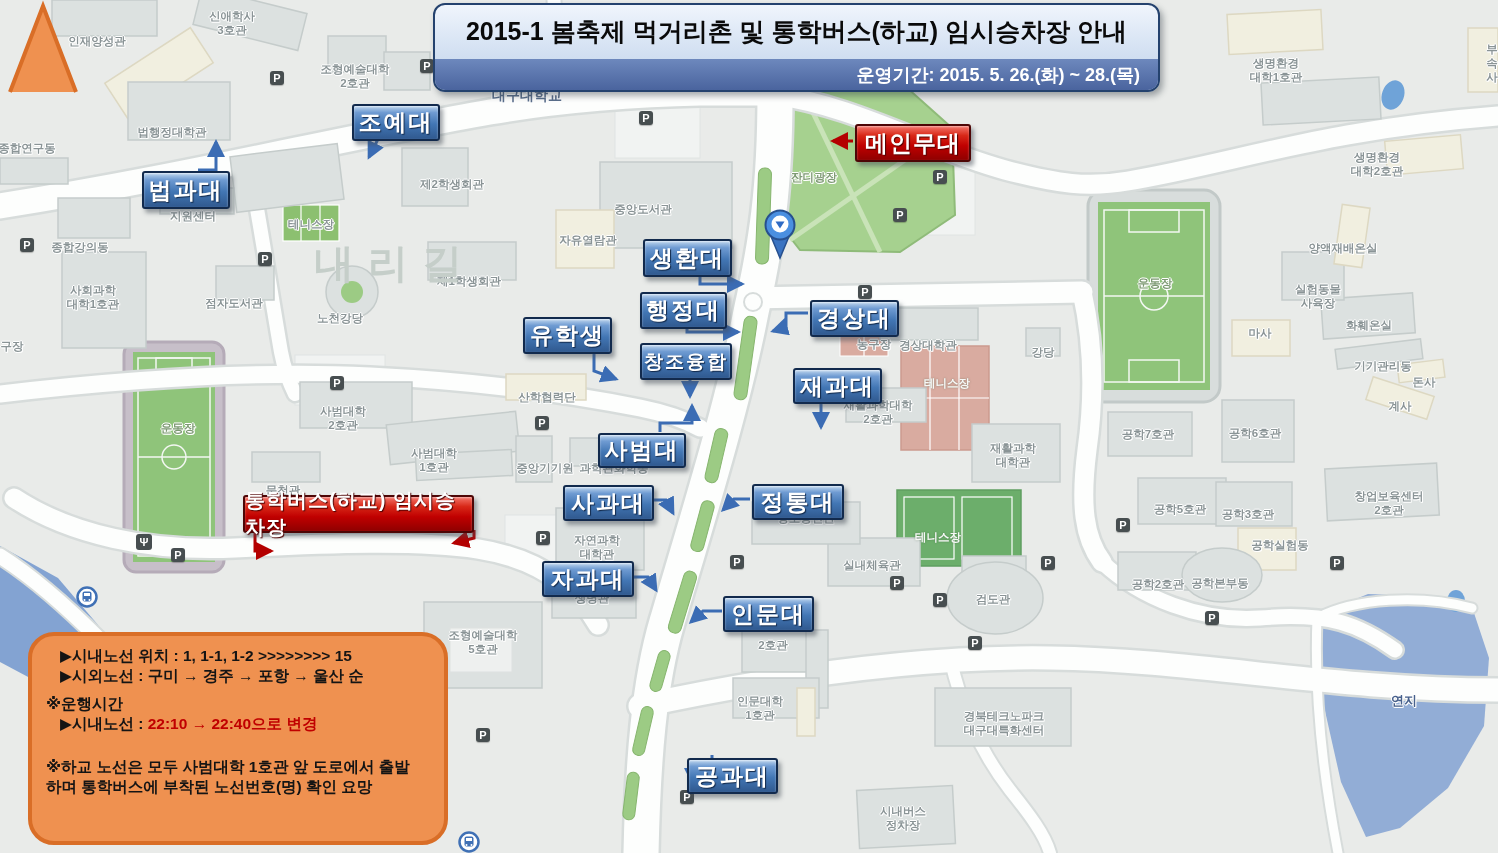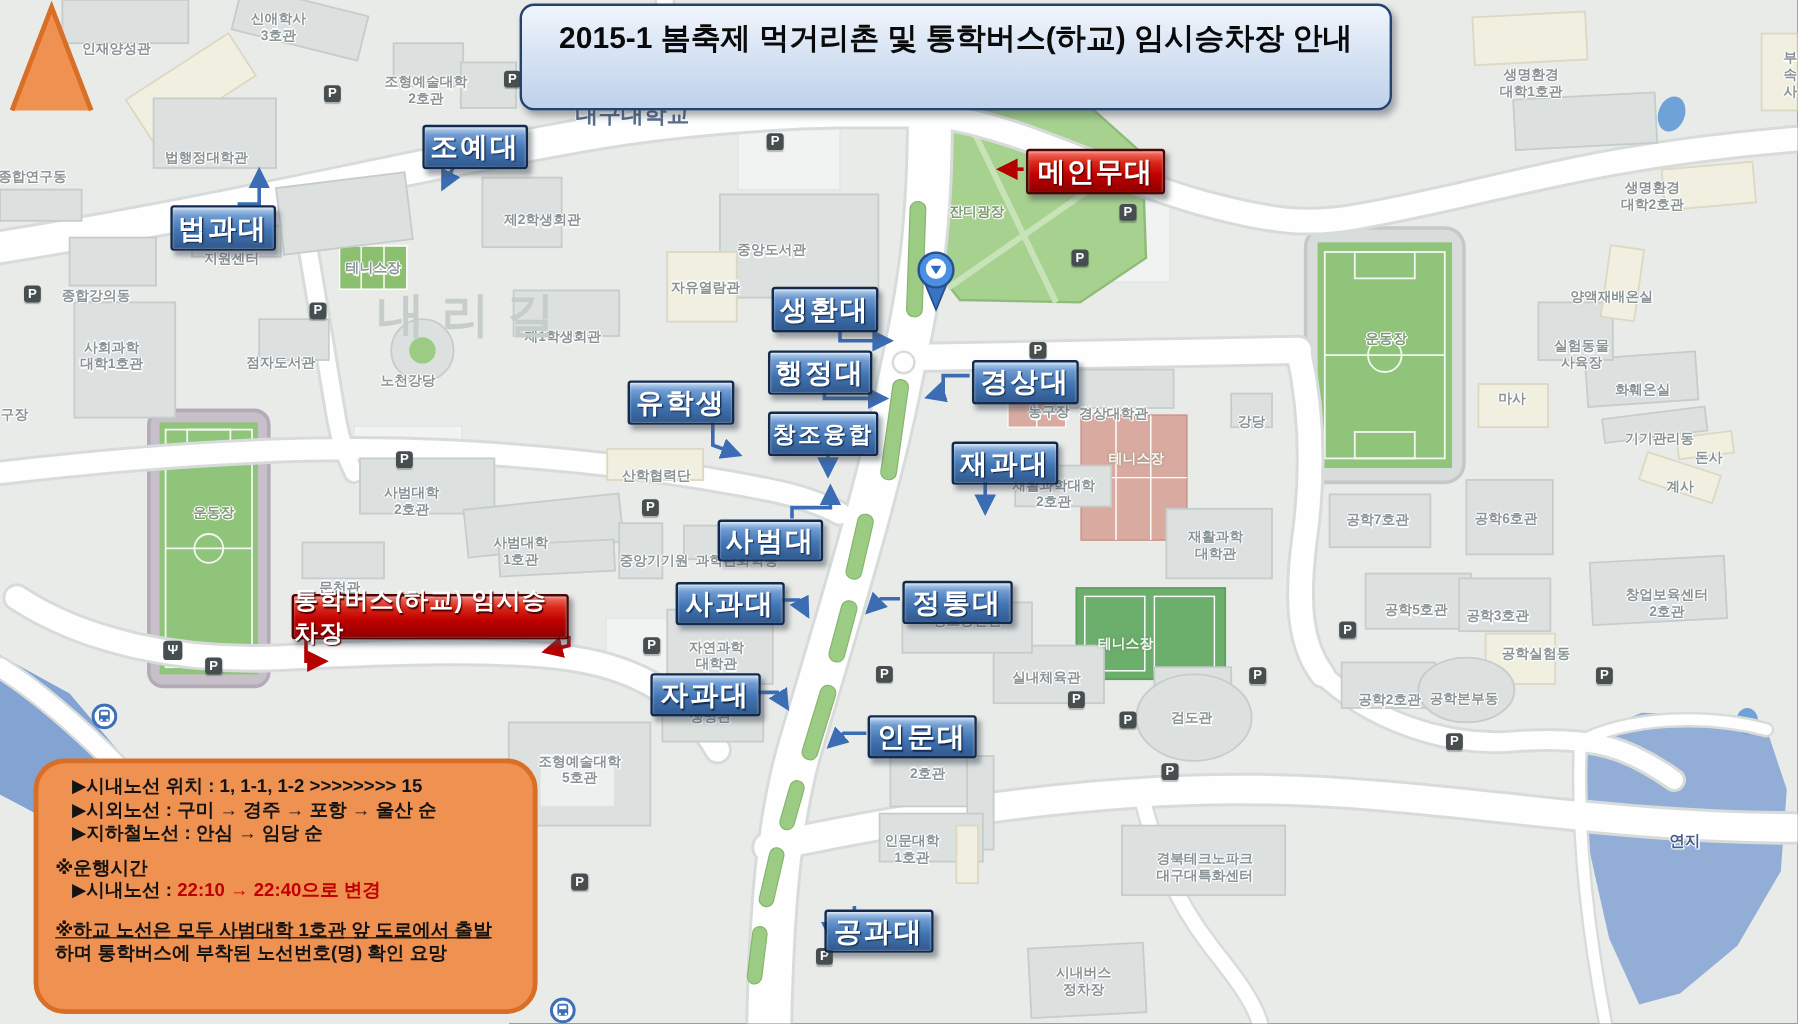--- a/index.html
+++ b/index.html
@@ -245,21 +245,21 @@
   </svg>
 
   <div class="layer" id="map-labels">
       <div class="mlabel" style="left: 97px; top: 41px;">인재양성관</div>
       <div class="mlabel" style="left: 232px; top: 23px;">신애학사
 3호관</div>
       <div class="mlabel" style="left: 355px; top: 76px;">조형예술대학
 2호관</div>
       <div class="mlabel" style="left: 172px; top: 132px;">법행정대학관</div>
       <div class="mlabel" style="left: 27px; top: 148px;">종합연구동</div>
-      <div class="mlabel" style="left: 527px; top: 96px; color: rgb(90, 111, 140); font-size: 19px;">대구대학교</div>
+      <div class="mlabel" style="left: 527px; top: 96px; color: rgb(90, 111, 140); font-size: 14px;">대구대학교</div>
       <div class="mlabel" style="left: 193px; top: 216px;">지원센터</div>
       <div class="mlabel" style="left: 80px; top: 247px;">종합강의동</div>
       <div class="mlabel" style="left: 93px; top: 297px;">사회과학
 대학1호관</div>
       <div class="mlabel" style="left: 311px; top: 224px;">테니스장</div>
       <div class="mlabel" style="left: 234px; top: 303px;">점자도서관</div>
       <div class="mlabel" style="left: 340px; top: 318px;">노천강당</div>
       <div class="mlabel" style="left: 469px; top: 281px;">제1학생회관</div>
       <div class="mlabel" style="left: 452px; top: 184px;">제2학생회관</div>
       <div class="mlabel" style="left: 643px; top: 209px;">중앙도서관</div>
@@ -418,29 +418,29 @@
       <div class="clabel" style="left: 542px; top: 561px; width: 88px; height: 32px;">자과대</div>
       <div class="clabel" style="left: 723px; top: 596px; width: 87px; height: 32px;">인문대</div>
       <div class="clabel" style="left: 687px; top: 758px; width: 87px; height: 32px;">공과대</div>
     </div>
 
   <div class="rlabel" style="left:855px;top:124px;width:112px;height:34px;font-size:23px;">메인무대</div>
   <div class="rlabel" style="left:243px;top:495px;width:227px;height:34px;font-size:20px;">통학버스(하교) 임시승차장</div>
 
   <div class="banner">
     <div class="title">2015-1 봄축제 먹거리촌 및 통학버스(하교) 임시승차장 안내</div>
+    <div class="band">운영기간: 2015. 5. 26.(화) ~ 28.(목)</div>
   </div>
 
   <div class="bubble" id="bubble">
       <div class="nline" style="margin-left: 14px; margin-top: 0px;"><span>▶시내노선 위치 : 1, 1-1, 1-2 &gt;&gt;&gt;&gt;&gt;&gt;&gt;&gt; 15</span></div>
       <div class="nline" style="margin-left: 14px; margin-top: 0px;"><span>▶시외노선 : 구미 → 경주 → 포항 → 울산 순</span></div>
-      <div class="nline" style="margin-left: 14px; margin-top: 0px;"><span>▶지하철노선 : 안심 → 임당 순</span></div>
       <div class="nline" style="margin-left: 0px; margin-top: 9px;"><span>※운행시간</span></div>
       <div class="nline" style="margin-left: 14px; margin-top: 0px;"><span>▶시내노선 : </span><span class="red">22:10 → 22:40으로 변경</span></div>
-      <div class="nline" style="margin-left: 0px; margin-top: 13px; text-decoration: underline;"><span>※하교 노선은 모두 사범대학 1호관 앞 도로에서 출발</span></div>
+      <div class="nline" style="margin-left: 0px; margin-top: 24px;"><span>※하교 노선은 모두 사범대학 1호관 앞 도로에서 출발</span></div>
       <div class="nline" style="margin-left: 0px; margin-top: 0px;"><span> 하며 통학버스에 부착된 노선번호(명) 확인 요망</span></div>
     </div>
   <svg class="tail" width="86" height="94">
     <polygon points="43,6 10,92 76,92" fill="#ef9150"></polygon>
     <path d="M10,92 L43,6 L76,92" fill="none" stroke="#d96e27" stroke-width="4"></path>
   </svg>
 
 </div>
 
 </body></html>

